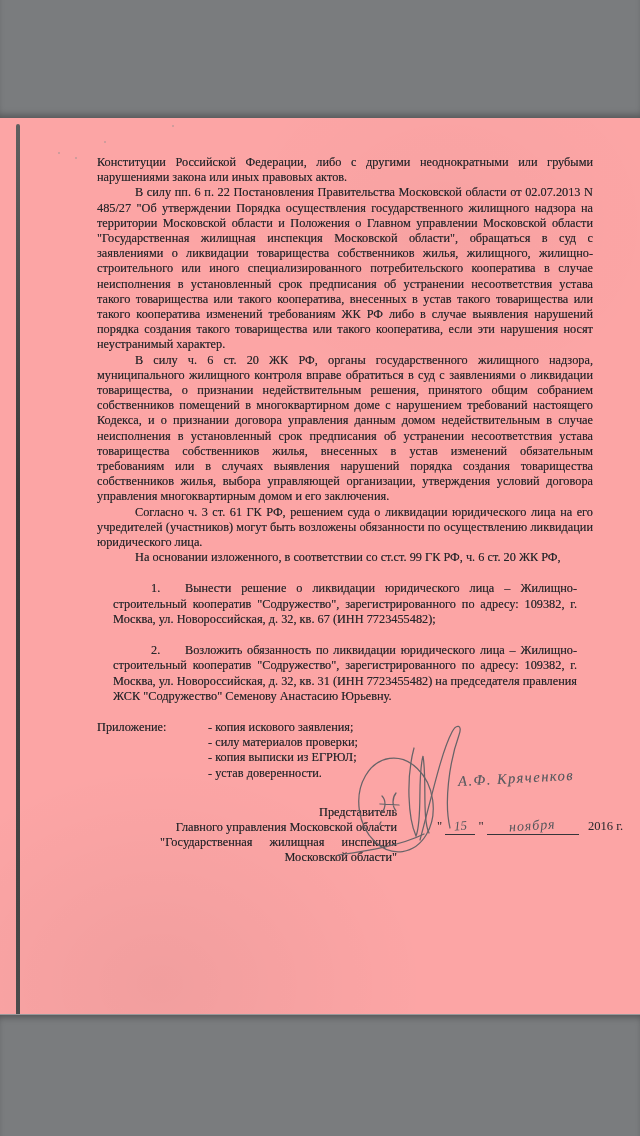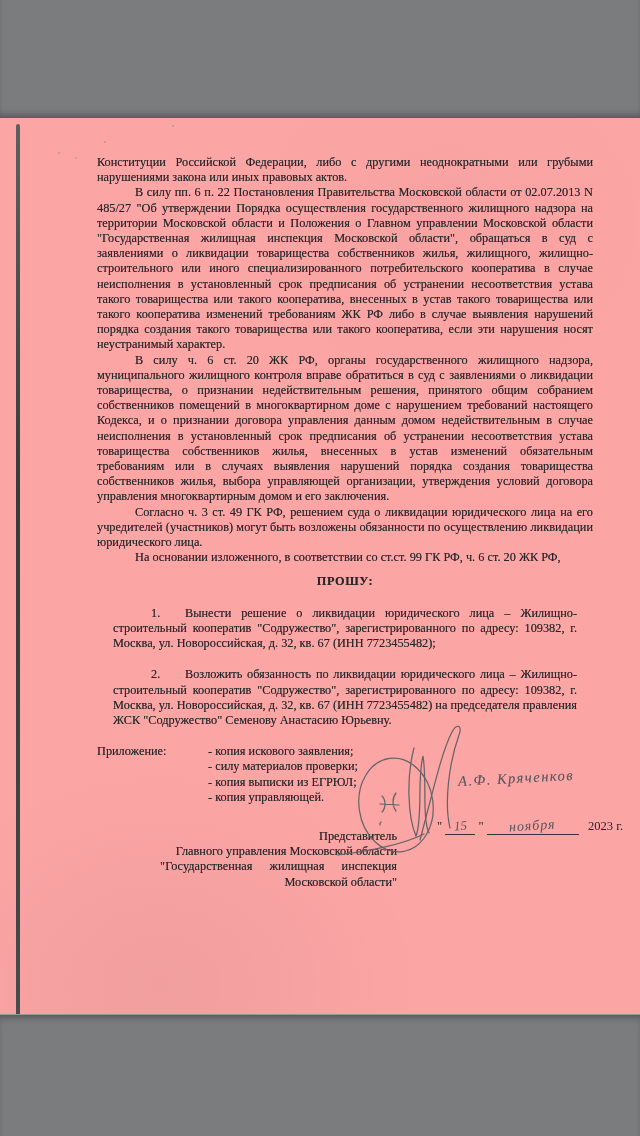--- a/index.html
+++ b/index.html
@@ -99,35 +99,34 @@
     <div class="page-edge-shadow"></div>
     <div class="speck" style="left:58px;top:34px;"></div>
     <div class="speck" style="left:104px;top:23px;"></div>
     <div class="speck" style="left:75px;top:39px;"></div>
     <div class="speck" style="left:172px;top:7px;"></div>
 
     <div class="doc-text">
       <p class="para no-indent">Конституции Российской Федерации, либо с другими неоднократными или грубыми нарушениями закона или иных правовых актов.</p>
       <p class="para">В силу пп. 6 п. 22 Постановления Правительства Московской области от 02.07.2013 N 485/27 "Об утверждении Порядка осуществления государственного жилищного надзора на территории Московской области и Положения о Главном управлении Московской области "Государственная жилищная инспекция Московской области", обращаться в суд с заявлениями о ликвидации товарищества собственников жилья, жилищного, жилищно-строительного или иного специализированного потребительского кооператива в случае неисполнения в установленный срок предписания об устранении несоответствия устава такого товарищества или такого кооператива, внесенных в устав такого товарищества или такого кооператива изменений требованиям ЖК РФ либо в случае выявления нарушений порядка создания такого товарищества или такого кооператива, если эти нарушения носят неустранимый характер.</p>
       <p class="para">В силу ч. 6 ст. 20 ЖК РФ, органы государственного жилищного надзора, муниципального жилищного контроля вправе обратиться в суд с заявлениями о ликвидации товарищества, о признании недействительным решения, принятого общим собранием собственников помещений в многоквартирном доме с нарушением требований настоящего Кодекса, и о признании договора управления данным домом недействительным в случае неисполнения в установленный срок предписания об устранении несоответствия устава товарищества собственников жилья, внесенных в устав изменений обязательным требованиям или в случаях выявления нарушений порядка создания товарищества собственников жилья, выбора управляющей организации, утверждения условий договора управления многоквартирным домом и его заключения.</p>
-      <p class="para">Согласно ч. 3 ст. 49 ГК РФ, решением суда о ликвидации юридического лица на его учредителей (участников) могут быть возложены обязанности по осуществлению ликвидации юридического лица.</p>
+      <p class="para">Согласно ч. 3 ст. 61 ГК РФ, решением суда о ликвидации юридического лица на его учредителей (участников) могут быть возложены обязанности по осуществлению ликвидации юридического лица.</p>
       <p class="para">На основании изложенного, в соответствии со ст.ст. 99 ГК РФ, ч. 6 ст. 20 ЖК РФ,</p>
 
-      <p class="petition-heading">ПРОШУ:</p>
 
       <p class="item"><span class="num">1.</span><span>Вынести решение о ликвидации юридического лица – Жилищно-строительный кооператив "Содружество", зарегистрированного по адресу: 109382, г. Москва, ул. Новороссийская, д. 32, кв. 67 (ИНН 7723455482);</span></p>
-      <p class="item"><span class="num">2.</span><span>Возложить обязанность по ликвидации юридического лица – Жилищно-строительный кооператив "Содружество", зарегистрированного по адресу: 109382, г. Москва, ул. Новороссийская, д. 32, кв. 67 (ИНН 7723455482) на председателя правления ЖСК "Содружество" Семенову Анастасию Юрьевну.</span></p>
+      <p class="item"><span class="num">2.</span><span>Возложить обязанность по ликвидации юридического лица – Жилищно-строительный кооператив "Содружество", зарегистрированного по адресу: 109382, г. Москва, ул. Новороссийская, д. 32, кв. 31 (ИНН 7723455482) на председателя правления ЖСК "Содружество" Семенову Анастасию Юрьевну.</span></p>
 
       <div class="attachments">
         <div class="label">Приложение:</div>
         <ul>
           <li>- копия искового заявления;</li>
           <li>- силу материалов проверки;</li>
           <li>- копия выписки из ЕГРЮЛ;</li>
-          <li>- копия управляющей.</li>
+          <li>- устав доверенности.</li>
         </ul>
       </div>
 
       <div class="signer">
         <div>Представитель</div>
         <div>Главного управления Московской области</div>
         <div class="spread">"Государственная жилищная инспекция</div>
         <div>Московской области"</div>
       </div>
     </div>
@@ -143,18 +142,18 @@
       </g>
     </svg>
 
     <div class="handwritten-name">А.Ф. Кряченков</div>
 
     <div class="date-line">
       <span>"</span>
       <span class="slot day"><span class="hw">15</span></span>
       <span>"</span>
       <span class="slot month"><span class="hw">ноября</span></span>
-      <span class="date-year">2023 г.</span>
+      <span class="date-year">2016 г.</span>
     </div>
   </div>
 
   <div class="viewer-bottom"></div>
 </div>
 
 </body></html>

